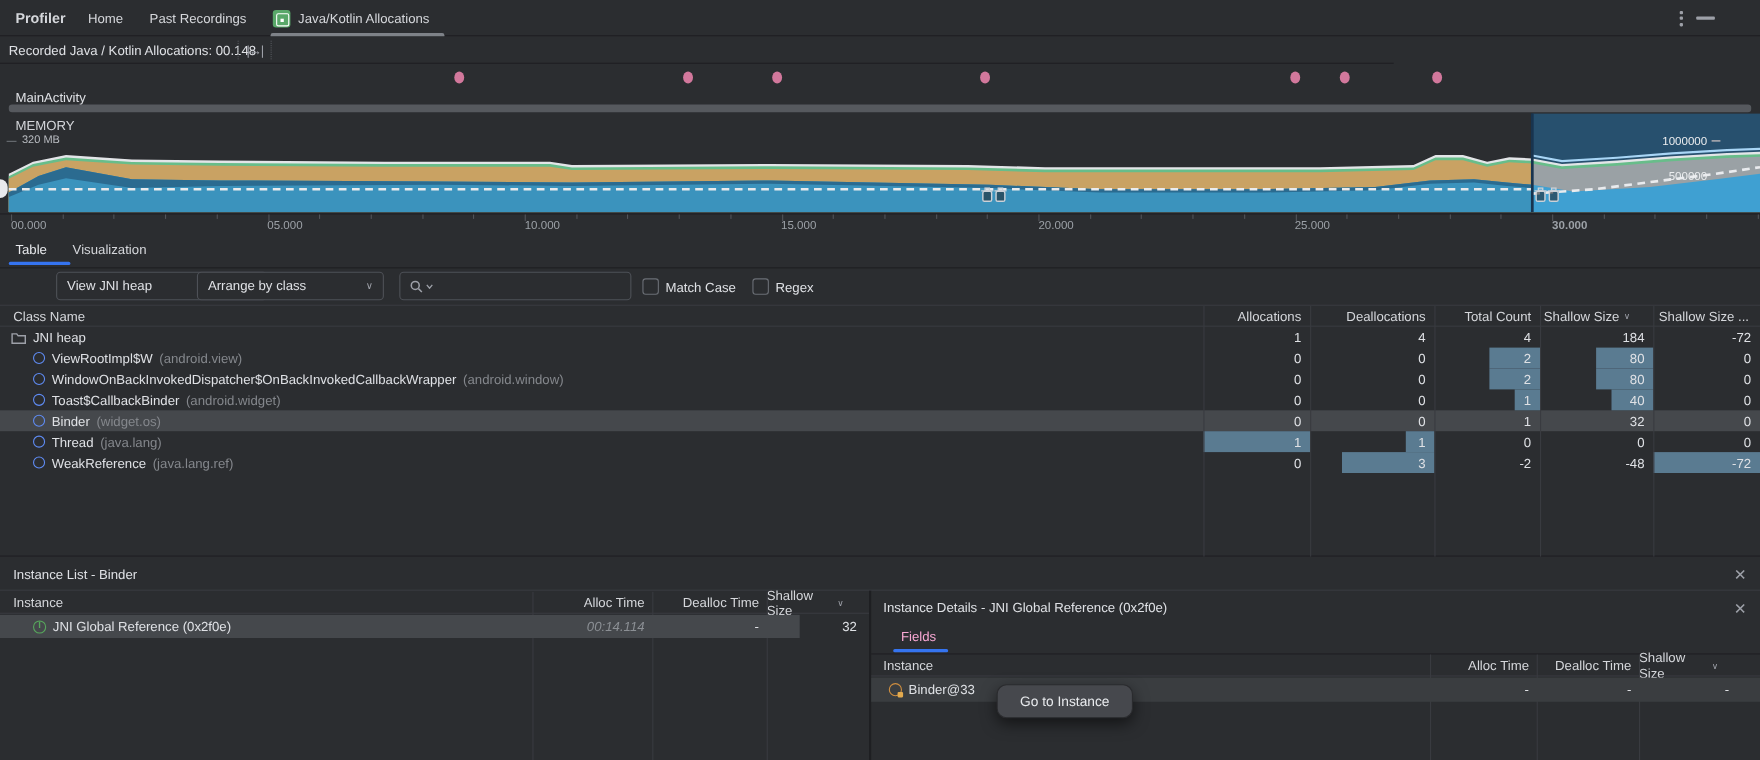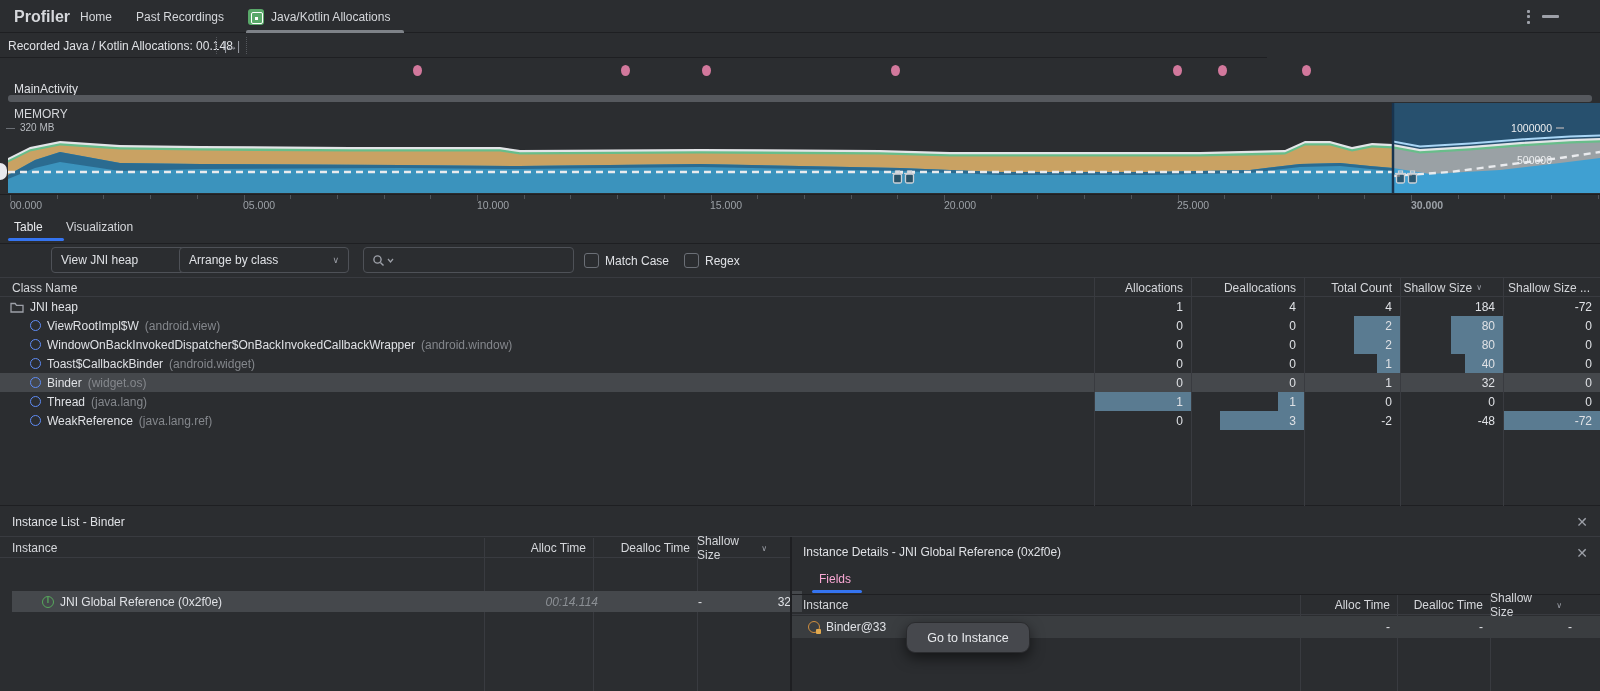--- a/index.html
+++ b/index.html
@@ -7,21 +7,21 @@
   #screen {
     position:relative; width:1600px; height:691px; overflow:hidden;
     background:#2b2d30; color:#dfe1e5;
     font-family:"Liberation Sans","DejaVu Sans",sans-serif; font-size:12px;
   }
   .abs { position:absolute; }
 
   
   #topbar { left:0; top:0; width:1600px; height:33px; border-bottom:1px solid #1e1f22; }
   #topbar .item { position:absolute; top:0; height:33px; display:flex; align-items:center; color:#d5d7db; }
-  #profiler { left:14px; font-weight:bold; color:#e8eaed; font-size:16px; }
+  #profiler { left:14px; font-weight:bold; color:#e8eaed; font-size:13px; }
   #nav-home { left:80px; }
   #nav-past { left:136px; }
   #tab-alloc { left:248px; }
   #tab-alloc .underline { position:absolute; left:-2px; bottom:0; width:158px; height:3px; background:#7e8288; border-radius:2px 2px 0 0; }
   .alloc-icon { width:16px; height:16px; border-radius:3px; background:#59a869; margin-right:7px; position:relative; }
   .alloc-icon:before { content:""; position:absolute; left:3px; top:3px; width:10px; height:10px; border:1.5px solid #fff; border-radius:2px; }
   .alloc-icon:after { content:""; position:absolute; left:6.5px; top:8px; width:3px; height:3px; background:#fff; }
   #kebab { left:1518px; top:0; width:20px; height:33px; display:flex; flex-direction:column; justify-content:center; align-items:center; gap:2.5px; }
   #kebab i { width:3px; height:3px; background:#9da0a8; border-radius:1px; }
   #minimize { left:1542px; top:15px; width:17px; height:2.5px; background:#9da0a8; border-radius:1px; }
@@ -90,21 +90,21 @@
   
   #bottom { left:0; top:505px; width:1600px; height:186px; border-top:1px solid #1e1f22; }
   #il-header { position:absolute; left:0; top:1px; width:1600px; height:30px; border-bottom:1px solid #393b40; }
   #il-title { position:absolute; left:12px; top:0; height:30px; display:flex; align-items:center; }
   .close-x { position:absolute; width:16px; height:16px; color:#9da0a8; font-size:14px; line-height:16px; text-align:center; }
   #il-close { left:1574px; top:7px; }
   .vsep2 { position:absolute; width:1px; background:#393b40; }
   #ilt-header { position:absolute; left:0; top:32px; width:790px; height:20px; border-bottom:1px solid #393b40; }
   .h2cell { position:absolute; top:0; height:20px; display:flex; align-items:center; color:#d5d7db; }
   .h2cell.r { justify-content:flex-end; }
-  #il-row { position:absolute; left:12px; top:53px; width:790px; height:21px; background:#45484c;margin-top:32px; }
+  #il-row { position:absolute; left:0; top:53px; width:727px; height:21px; background:#45484c; }
   #il-row .c { position:absolute; top:0; height:21px; display:flex; align-items:center; }
   .iface-icon { position:relative; width:12px; height:12px; border:1.5px solid #57a85c; border-radius:50%; margin-right:6px; flex:none; }
   .iface-icon:before { content:"I"; position:absolute; left:0; right:0; top:-1.5px; text-align:center; font-size:8.5px; font-weight:bold; color:#57a85c; }
   .italic-dim { font-style:italic; color:#8b8f94; }
   #panel-divider { left:790px; top:31px; width:2px; height:155px; background:#1e1f22; }
 
   #id-title { position:absolute; left:803px; top:34px; height:24px; display:flex; align-items:center; }
   #id-close { left:1574px; top:39px; }
   #fields-tab { position:absolute; left:819px; top:62px; height:22px; display:flex; align-items:center; color:#f9a8d4; }
   #fields-underline { position:absolute; left:812px; top:84px; width:50px; height:3px; background:#3574f0; border-radius:2px; }

